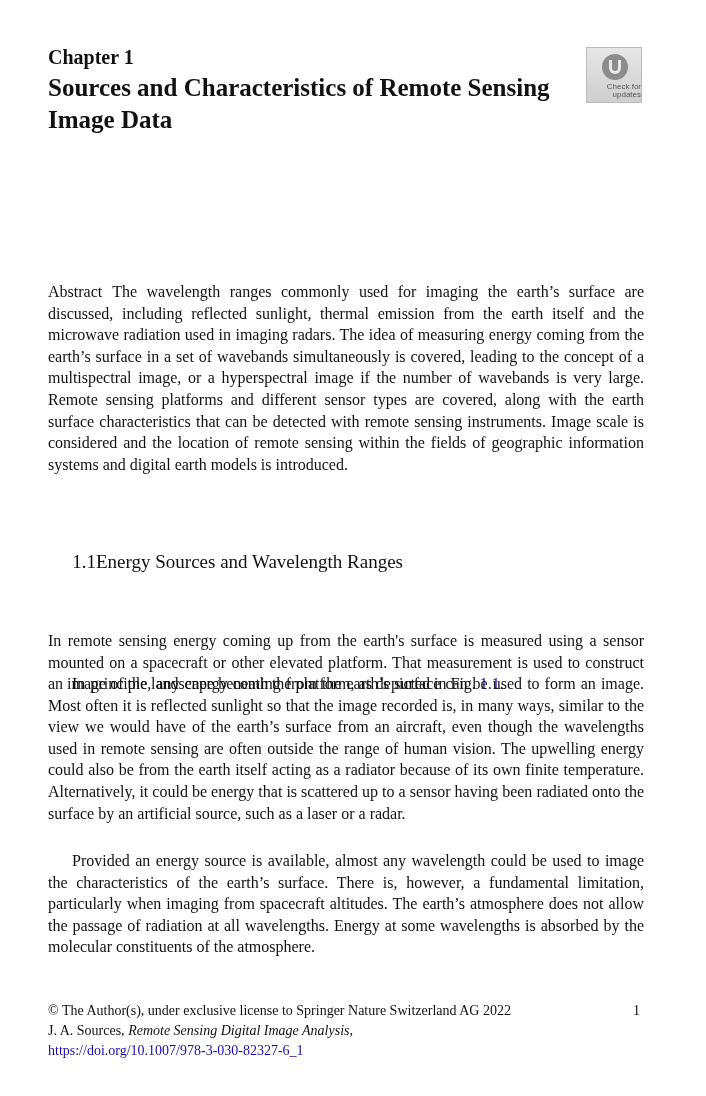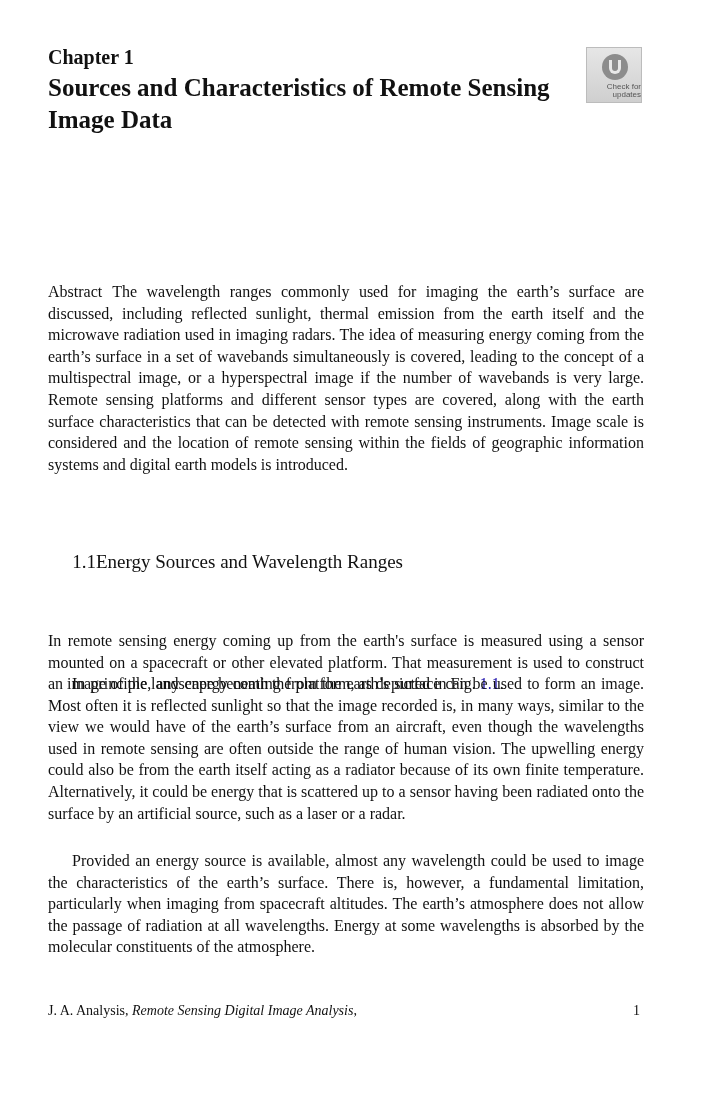--- a/index.html
+++ b/index.html
@@ -72,15 +72,17 @@
 
 <div class="section-heading"><span class="num">1.1</span><span>Energy Sources and Wavelength Ranges</span></div>
 
 <p class="para p1"><span>In remote sensing energy coming up from the earth's surface is measured using a sensor mounted on a spacecraft or other elevated platform. That measurement is used to construct an image of the landscape beneath the platform, as depicted in Fig. </span><a class="link">1.1</a><span>.</span></p>
 
 <p class="para p2">In principle, any energy coming from the earth’s surface can be used to form an image. Most often it is reflected sunlight so that the image recorded is, in many ways, similar to the view we would have of the earth’s surface from an aircraft, even though the wavelengths used in remote sensing are often outside the range of human vision. The upwelling energy could also be from the earth itself acting as a radiator because of its own finite temperature. Alternatively, it could be energy that is scattered up to a sensor having been radiated onto the surface by an artificial source, such as a laser or a radar.</p>
 
 <p class="para p3">Provided an energy source is available, almost any wavelength could be used to image the characteristics of the earth’s surface. There is, however, a fundamental limitation, particularly when imaging from spacecraft altitudes. The earth’s atmosphere does not allow the passage of radiation at all wavelengths. Energy at some wavelengths is absorbed by the molecular constituents of the atmosphere.</p>
 
 <div class="footer">
+  <span class="line">© The Author(s), under exclusive license to Springer Nature Switzerland AG 2022</span>
   <span class="page-num">1</span>
-  <span class="line"><span>J. A. Analysis, </span><i>Remote Sensing Digital Image Analysis</i><span>,</span></span>
+  <span class="line"><span>J. A. Sources, </span><i>Remote Sensing Digital Image Analysis</i><span>,</span></span>
+  <a class="line link">https://doi.org/10.1007/978-3-030-82327-6_1</a>
 </div>
 
 </body></html>

